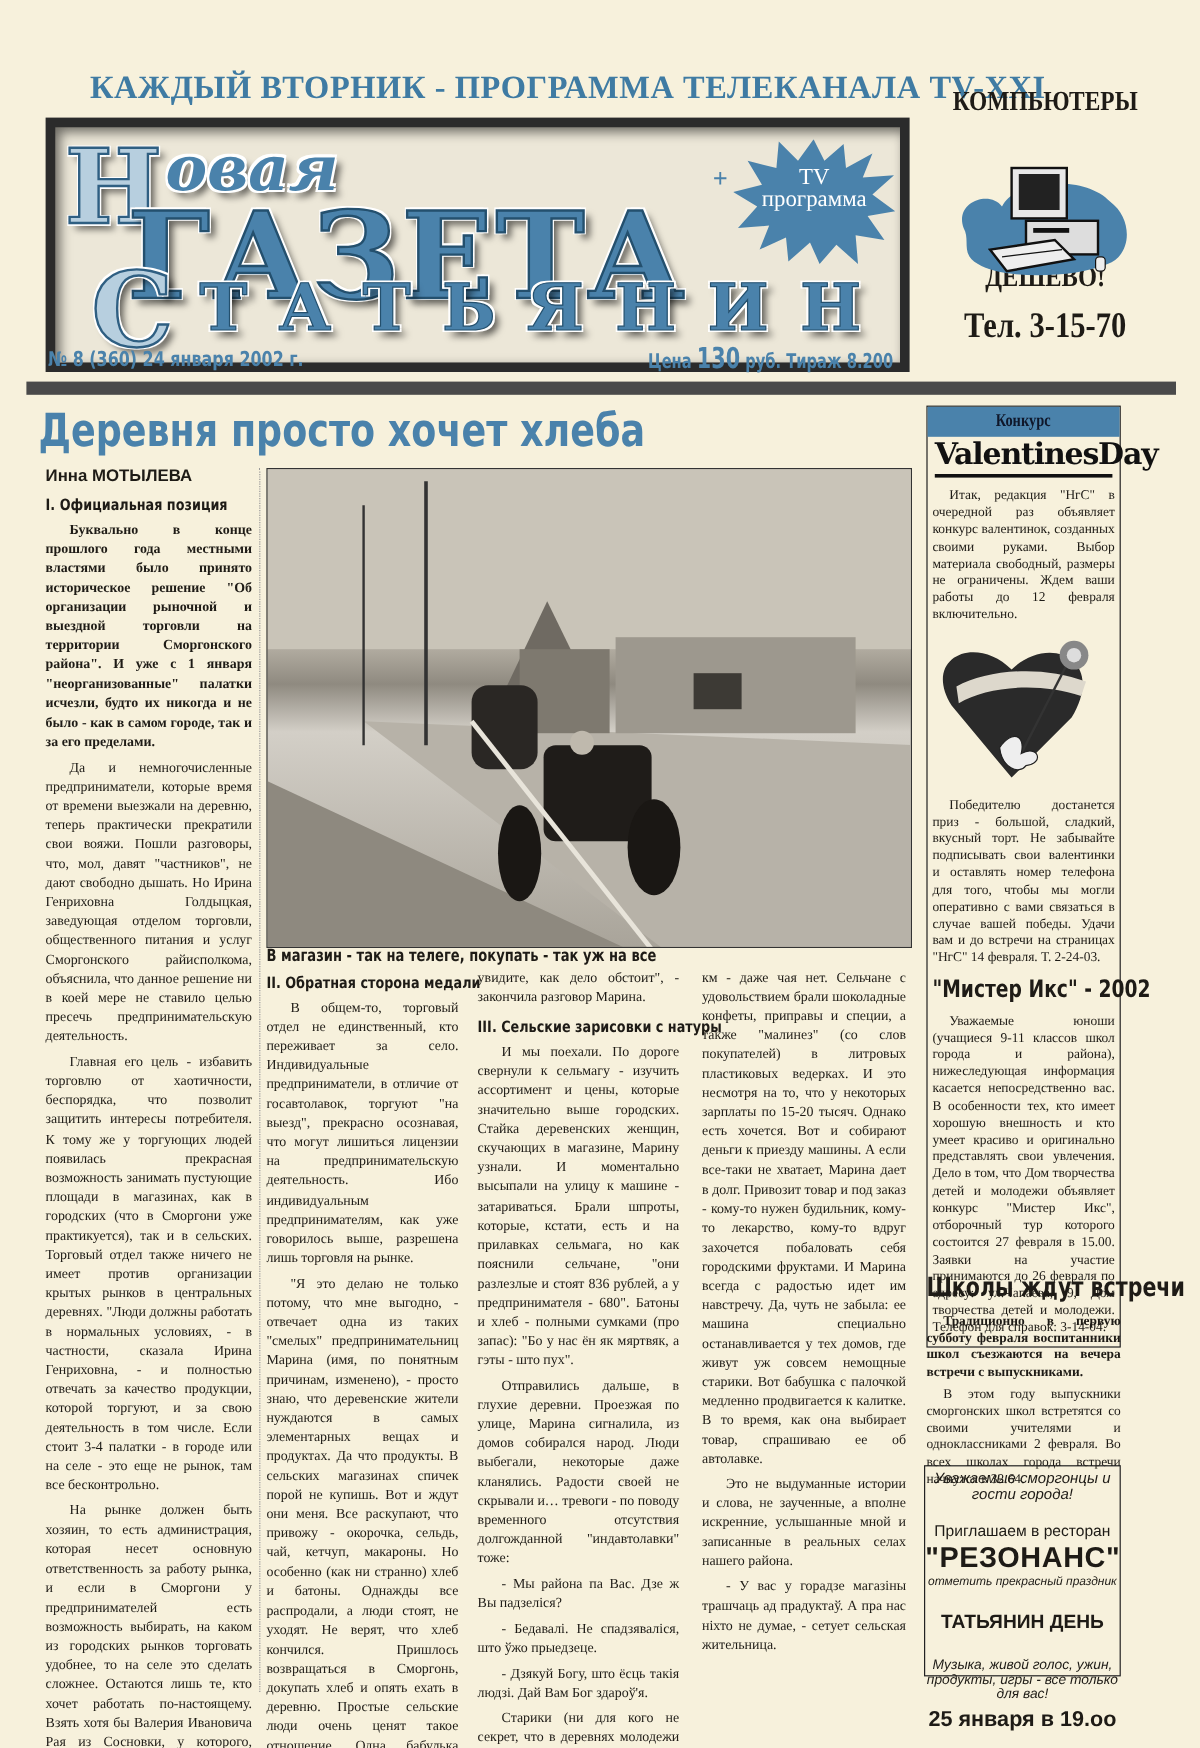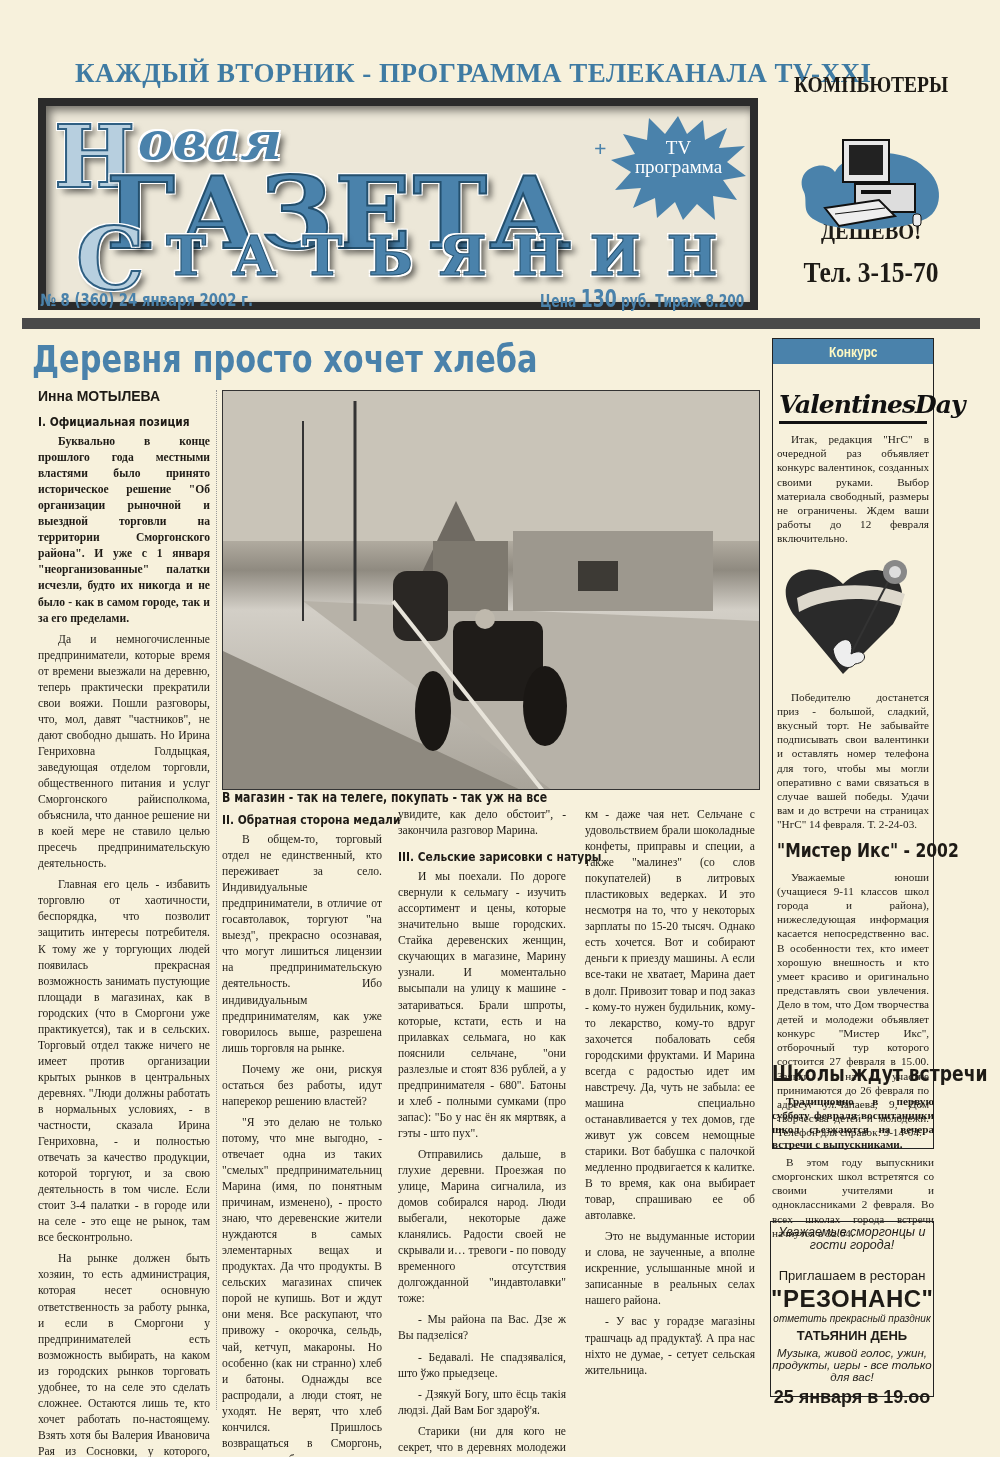--- a/index.html
+++ b/index.html
@@ -78,47 +78,47 @@
     left: 222px; top: 390px; width: 538px; height: 400px;
     background: linear-gradient(180deg, #cfcac0 0%, #bdb7ab 35%, #8f8a80 45%, #d3cfc7 55%, #a9a49a 100%);
     border: 1px solid #333; overflow: hidden;
   }
   .caption {
     left: 222px; top: 789px; font-family: "DejaVu Sans", sans-serif; font-weight: bold;
     font-size: 14px; transform: scaleX(0.78); transform-origin: left; white-space: nowrap;
   }
   .sidebar-box { left: 772px; top: 338px; width: 162px; border: 1.5px solid #222; }
   .box-head {
-    background: #4a82ab; color: #fef9c3; text-align: center;
-    font-family: Liberation Sans, sans-serif; font-weight: bold; font-size: 15px; padding: 4px 0;
+    background: #4a82ab; color: #0f172a; text-align: center;
+    font-family: Liberation Serif, serif; font-weight: bold; font-size: 15px; padding: 4px 0;
   }
   .box-head span { display: inline-block; transform: scaleX(0.8); }
   .side-text { font-size: 11.2px; line-height: 14.2px; text-align: justify; padding: 0 4px; }
   .side-text p { text-indent: 14px; margin-bottom: 4px; }
   .valentine {
-    margin: 26px 6px 8px; font-family: "DejaVu Serif", serif; font-weight: bold;
+    margin: 0 6px 8px; font-family: "DejaVu Serif", serif; font-weight: bold;
     font-size: 25px; text-align: center; letter-spacing: -1px; color: #111;
-    border-bottom: 3px solid #111; padding-bottom: 2px; font-style: italic;
+    border-bottom: 3px solid #111; padding-bottom: 2px;
   }
   .heart { position: relative; height: 130px; margin: 8px 0 6px; }
   .sub-head {
     font-family: "DejaVu Sans", sans-serif; font-weight: bold; font-size: 20px;
     transform: scaleX(0.78); transform-origin: left; white-space: nowrap; margin: 6px 4px 8px;
   }
   .schools { left: 772px; top: 1055px; width: 162px; }
   .schools .sub-head { margin-left: 0; font-size: 22px; }
   .resonance {
     left: 770px; top: 1221px; width: 164px; height: 176px; border: 1.5px solid #222;
     text-align: center; font-family: "Liberation Sans", sans-serif; padding-top: 4px;
   }
   .resonance .it { font-style: italic; font-size: 12.5px; line-height: 13px; }
   .resonance .sm { font-weight: normal; font-size: 13px; margin: 16px 0 2px; }
   .resonance .big1 { font-weight: bold; font-size: 24px; letter-spacing: 0.5px; }
   .resonance .it2 { font-style: italic; font-size: 10px; }
-  .resonance .big2 { font-weight: bold; font-size: 13px; margin: 4px 0; }
+  .resonance .big2 { font-weight: bold; font-size: 16px; margin: 20px 0; }
   .resonance .it3 { font-style: italic; font-size: 11.5px; line-height: 12px; }
   .resonance .big3 { font-weight: bold; font-size: 18px; margin-top: 4px; }
   .colrule { position: absolute; width: 0; border-left: 1px dotted #999; }
 </style>
 </head>
 <body>
 
 <div class="abs tagline">КАЖДЫЙ ВТОРНИК - ПРОГРАММА ТЕЛЕКАНАЛА TV-XXI</div>
 
 <div class="abs masthead">
@@ -195,21 +195,20 @@
     <ellipse cx="322" cy="315" rx="22" ry="40" fill="#1a1714"></ellipse>
     <circle cx="262" cy="228" r="10" fill="#bfb9ad"></circle>
     <line x1="170" y1="210" x2="320" y2="400" stroke="#e8e4da" stroke-width="4"></line>
   </svg>
 </div>
 <div class="abs caption">В магазин - так на телеге, покупать - так уж на все</div>
 
 <div class="col" style="left:222px; top:810px; width:160px;">
   <h3>II. Обратная сторона медали</h3>
   <p>В общем-то, торговый отдел не единственный, кто переживает за село. Индивидуальные предприниматели, в отличие от госавтолавок, торгуют "на выезд", прекрасно осознавая, что могут лишиться лицензии на предпринимательскую деятельность. Ибо индивидуальным предпринимателям, как уже говорилось выше, разрешена лишь торговля на рынке.</p>
-  <p>Почему же они, рискуя остаться без работы, идут наперекор решению властей?</p>
   <p>"Я это делаю не только потому, что мне выгодно, - отвечает одна из таких "смелых" предпринимательниц Марина (имя, по понятным причинам, изменено), - просто знаю, что деревенские жители нуждаются в самых элементарных вещах и продуктах. Да что продукты. В сельских магазинах спичек порой не купишь. Вот и ждут они меня. Все раскупают, что привожу - окорочка, сельдь, чай, кетчуп, макароны. Но особенно (как ни странно) хлеб и батоны. Однажды все распродали, а люди стоят, не уходят. Не верят, что хлеб кончился. Пришлось возвращаться в Сморгонь, докупать хлеб и опять ехать в деревню. Простые сельские люди очень ценят такое отношение. Одна бабулька пыталась недавно мне руки целовать. А как-то раз машина неисправной оказалась. И ездить по деревням не представлялось возможным. Так наши "старички" стали ко мне домой звонить: "Приезжай, голодаем!". Да что я рассказываю, лучше поедем вместе - сами</p>
 </div>
 
 <div class="col" style="left:398px; top:807px; width:168px;">
   <p class="noindent">увидите, как дело обстоит", - закончила разговор Марина.</p>
   <h3 style="margin-top:10px;">III. Сельские зарисовки с натуры</h3>
   <p>И мы поехали. По дороге свернули к сельмагу - изучить ассортимент и цены, которые значительно выше городских. Стайка деревенских женщин, скучающих в магазине, Марину узнали. И моментально высыпали на улицу к машине - затариваться. Брали шпроты, которые, кстати, есть и на прилавках сельмага, но как пояснили сельчане, "они разлезлые и стоят 836 рублей, а у предпринимателя - 680". Батоны и хлеб - полными сумками (про запас): "Бо у нас ён як мяртвяк, а гэты - што пух".</p>
   <p>Отправились дальше, в глухие деревни. Проезжая по улице, Марина сигналила, из домов собирался народ. Люди выбегали, некоторые даже кланялись. Радости своей не скрывали и… тревоги - по поводу временного отсутствия долгожданной "индавтолавки" тоже:</p>
   <p>- Мы района па Вас. Дзе ж Вы падзеліся?</p>
   <p>- Бедавалі. Не спадзяваліся, што ўжо прыедзеце.</p>

